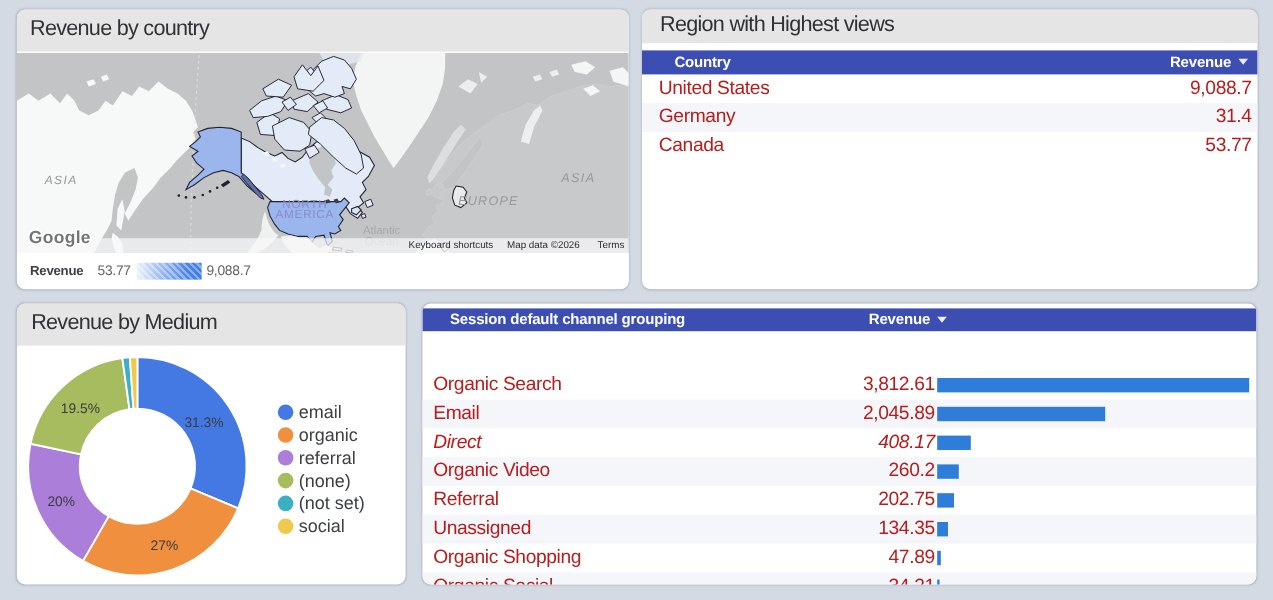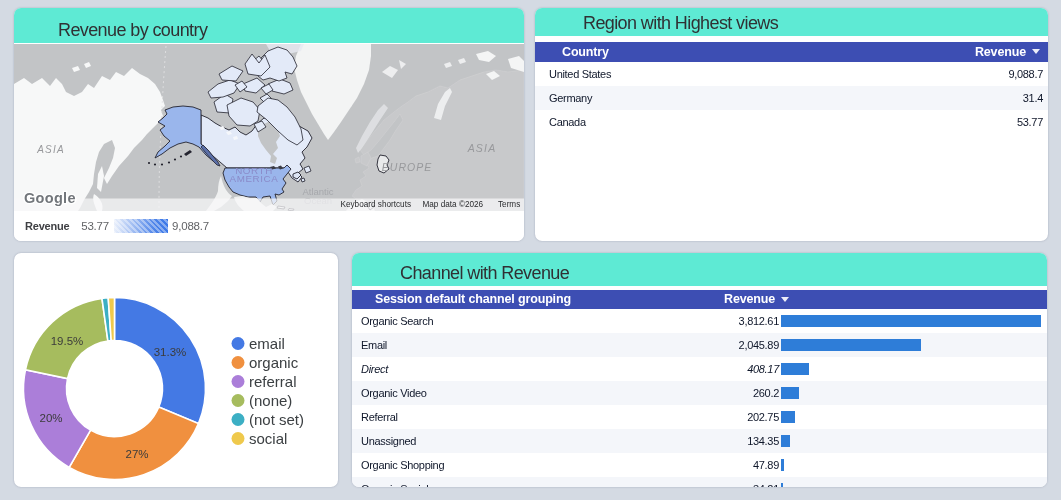--- a/index.html
+++ b/index.html
@@ -1,24 +1,24 @@
 <!DOCTYPE html>
 <html><head>
 <meta charset="utf-8">
 <style>
   * { margin:0; padding:0; box-sizing:border-box; }
   html,body { width:1061px; height:500px; overflow:hidden; }
   body { background:#D4DAE3; font-family:"Liberation Sans",sans-serif; position:relative; }
   .panel { position:absolute; background:#fff; border-radius:7px; overflow:hidden;
            box-shadow:0 0 2px rgba(60,70,100,.35); }
-  .pt { height:35px; background:#5eead4; display:flex; align-items:flex-end;padding-left:33px; }
+  .pt { height:35px; background:#e5e5e5; display:flex; align-items:center; }
   .pt span { font-size:18px; color:#303134; letter-spacing:-0.6px; position:relative; top:-2px; }
   .thead { background:#3D4EB3; color:#fff; font-size:12.5px; letter-spacing:-0.15px; font-weight:bold; display:flex; align-items:center; }
   .caret { display:inline-block; width:0; height:0; border-left:4px solid transparent; border-right:4px solid transparent; border-top:5px solid rgba(255,255,255,0.9); margin-left:6px; }
-  .row { display:flex; align-items:center; font-size:11px; letter-spacing:-0.3px; color:#0f172a; }
+  .row { display:flex; align-items:center; font-size:16px; letter-spacing:-0.3px; color:#b91c1c; }
   .row.alt { background:#F4F6FA; }
 </style>
 </head>
 <body>
 
 <div class="panel" id="p1" style="left:14px; top:8px; width:510px; height:233px;">
   <div class="pt">
       <span style="margin-left:11px;">Revenue by country</span>
     </div>
   <div style="position:absolute; left:0; top:36px; width:510px; height:167px;">
@@ -146,20 +146,23 @@
       <span style="margin-left:14px;">Germany</span>
       <span style="margin-left:auto; margin-right:5px;">31.4</span>
     </div>
   <div class="row" style="height:24px;">
       <span style="margin-left:14px;">Canada</span>
       <span style="margin-left:auto; margin-right:5px;">53.77</span>
     </div>
 </div>
 
 <div class="panel" id="p3" style="left:14px; top:253px; width:324px; height:234px;">
+  <div class="pt">
+      <span style="margin-left:12px;">Revenue by Medium</span>
+    </div>
   <svg width="324" height="199" viewBox="0 0 324 199" style="position:absolute; top:35px; left:0;" xmlns="http://www.w3.org/2000/svg">
     <g id="donut">
         <path d="M100.5,9.5 A91,91 0 0 1 184.46321932818046,135.5881432972431 L144.7882915137655,119.00803162931504 A48,48 0 0 0 100.5,52.5 Z" fill="#4479E4" stroke="#fff" stroke-width="1.6"></path>
         <path d="M184.46321932818046,135.5881432972431 A91,91 0 0 1 55.165155414106344,179.4034338059686 L76.58711494370445,142.11939365589552 A48,48 0 0 0 144.7882915137655,119.00803162931504 Z" fill="#F0903F" stroke="#fff" stroke-width="1.6"></path>
         <path d="M55.165155414106344,179.4034338059686 A91,91 0 0 1 11.449137706382047,81.76650260194077 L53.528116592377344,90.61859477904568 A48,48 0 0 0 76.58711494370445,142.11939365589552 Z" fill="#AB7ED9" stroke="#fff" stroke-width="1.6"></path>
         <path d="M11.449137706382047,81.76650260194077 A91,91 0 0 1 87.9610835476979,10.368010261604738 L93.88606604713735,52.95785156656074 A48,48 0 0 0 53.528116592377344,90.61859477904568 Z" fill="#A6BC5E" stroke="#fff" stroke-width="1.6"></path>
         <path d="M87.9610835476979,10.368010261604738 A91,91 0 0 1 94.21553765998897,9.717261921128511 L97.18511876570847,52.614599694661194 A48,48 0 0 0 93.88606604713735,52.95785156656074 Z" fill="#3CAFC4" stroke="#fff" stroke-width="1.6"></path>
         <path d="M94.21553765998897,9.717261921128511 A91,91 0 0 1 100.4999999999999,9.5 L100.49999999999994,52.5 A48,48 0 0 0 97.18511876570847,52.614599694661194 Z" fill="#EFC94C" stroke="#fff" stroke-width="1.6"></path>
         <text x="156" y="67.5" text-anchor="middle" font-size="11.5" fill="#3B3B3B">31.3%</text>
         <text x="123" y="170" text-anchor="middle" font-size="11.5" fill="#3B3B3B">27%</text>
@@ -175,23 +178,20 @@
         <text x="235" y="117.5" font-size="15" fill="#3C4043">(none)</text>
         <circle cx="224" cy="131.5" r="6.5" fill="#3CAFC4"></circle>
         <text x="235" y="136.5" font-size="15" fill="#3C4043">(not set)</text>
         <circle cx="224" cy="150.5" r="6.5" fill="#EFC94C"></circle>
         <text x="235" y="155.5" font-size="15" fill="#3C4043">social</text>
       </g>
   </svg>
 </div>
 
 <div class="panel" id="p4" style="left:352px; top:253px; width:695px; height:234px;">
-  <div class="pt" style="height:33px;">
-      <span style="margin-left:15px;">Channel with Revenue</span>
-    </div>
   <div class="thead" style="height:18.5px; margin-top:4px;">
     <span style="margin-left:23px;">Session default channel grouping</span>
     <span style="position:absolute; left:372px; display:flex; align-items:center;">Revenue<i class="caret"></i></span>
   </div>
 <div class="row" style="height: 24px; position: absolute; left: 0px; top: 55.5px; width: 695px;">
       <span style="margin-left:9px;">Organic Search</span>
       <span style="position:absolute; left:347px; width:80px; text-align:right;">3,812.61</span>
       <div style="position:absolute; left:429px; top:6px; height:12px; background:#2E7DD8; width:260px;"></div>
     </div>
     <div class="row alt" style="height: 24px; position: absolute; left: 0px; top: 79.5px; width: 695px;">

